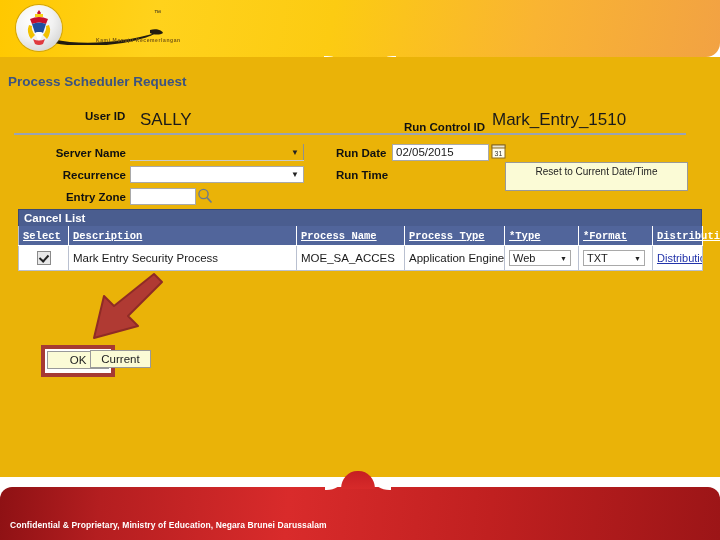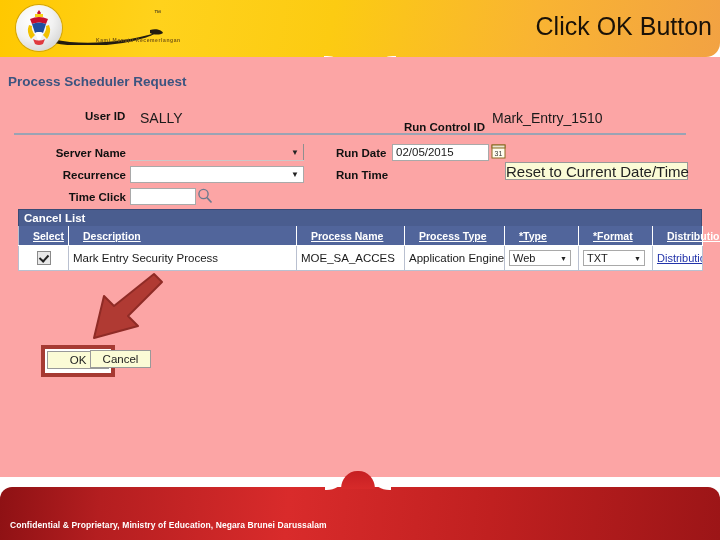--- a/index.html
+++ b/index.html
@@ -52,31 +52,31 @@
     color:#7a5a14;font-weight:bold;white-space:nowrap;
   }
 
   .click-banner{
     position:absolute;right:8px;top:12px;
     font-size:25px;color:#1a1208;letter-spacing:0px;
     font-family:"Liberation Sans",sans-serif;white-space:nowrap;
   }
 
   
-  .page{position:absolute;left:0;top:57px;width:720px;height:420px;background:#fca5a5;}
+  .page{position:absolute;left:0;top:57px;width:720px;height:420px;background:#eab308;}
 
   .ps-title{
     position:absolute;left:8px;top:17px;
     font-size:13.5px;font-weight:bold;color:#3c5480;
     font-family:"Liberation Sans",sans-serif;
   }
 
   .idrow{position:absolute;left:0;top:50px;width:720px;height:22px;}
   .lbl{font-size:11.5px;font-weight:bold;color:#111;font-family:"Liberation Sans",sans-serif;}
-  .val{font-size:14px;color:#1a1a1a;font-family:"Liberation Sans",sans-serif;text-align:center;}
+  .val{font-size:17px;color:#1a1a1a;font-family:"Liberation Sans",sans-serif;text-align:center;}
 
   .userid-lbl{position:absolute;left:85px;top:3px;}
   .userid-val{position:absolute;left:140px;top:3px;}
   .rcid-lbl{position:absolute;left:404px;top:14px;}
   .rcid-val{position:absolute;left:492px;top:3px;}
 
   .hrule{position:absolute;left:14px;top:76px;width:672px;height:2px;background:#9aa3b4;}
 
   
   .f-lbl{position:absolute;font-size:11.5px;font-weight:bold;color:#111;text-align:right;}
@@ -99,39 +99,39 @@
   .mag{position:absolute;left:196px;top:130px;width:18px;height:18px;}
 
   
   .rd-lbl{position:absolute;left:336px;top:90px;font-size:11.5px;font-weight:bold;color:#111;}
   .rt-lbl{position:absolute;left:336px;top:112px;font-size:11.5px;font-weight:bold;color:#111;}
   .rd-input{position:absolute;left:392px;top:87px;width:97px;height:17px;background:#fff;border:1px solid #a9a9a9;box-sizing:border-box;}
   .rt-input{position:absolute;left:392px;top:109px;width:98px;height:17px;background:#fff;border:1px solid #a9a9a9;box-sizing:border-box;}
   .in-txt{position:absolute;left:3px;top:1px;font-size:11.5px;color:#1a1a1a;white-space:nowrap;}
   .cal-ico{position:absolute;left:491px;top:86px;width:15px;height:16px;}
   .reset-btn{
-    position:absolute;left:505px;top:105px;width:183px;height:18px;
+    position:absolute;left:505px;top:105px;width:183px;height:29px;
     background:#FBFBD6;border:1px solid #999;box-sizing:border-box;
-    font-size:15px;color:#222;text-align:center;line-height:17px;
+    font-size:10px;color:#222;text-align:center;line-height:17px;
     font-family:"Liberation Sans",sans-serif;white-space:nowrap;
   }
 
   
   .plist{position:absolute;left:18px;top:152px;width:684px;}
   .plist-hdr{
     height:17px;background:#4A5D8F;color:#fff;font-size:11.5px;font-weight:bold;
     padding-left:5px;line-height:17px;box-sizing:border-box;
     border:1px solid #3a4a75;border-bottom:none;
   }
   table.grid{border-collapse:collapse;width:684px;table-layout:fixed;}
   table.grid th{
     background:#51659B;color:#fff;font-size:10.5px;font-weight:bold;
-    text-align:left;padding:2px 14px;height:15px;
+    text-align:left;padding:2px 4px;height:15px;
     border-right:1px solid #ffffff;border-bottom:1px solid #ffffff;
-    font-family:Liberation Sans, sans-serif;
+    font-family:Liberation Mono, monospace;
     margin-left:12px;
   }
   table.grid th span{text-decoration:underline;}
   table.grid td{
     font-size:11.5px;color:#1a1a1a;background:#fff;padding:2px 4px;height:20px;
     border-right:1px solid #b9c0d0;border-bottom:1px solid #b9c0d0;
     font-family:"Liberation Sans",sans-serif;white-space:nowrap;overflow:hidden;
   }
   table.grid td:first-child,table.grid th:first-child{border-left:1px solid #b9c0d0;}
   .cell-sel{text-align:center;}
@@ -213,21 +213,20 @@
         <path d="M13 20 q-3 7 2 14 l4 -4 q-4 -5 -3 -9 z" fill="#f2c200"></path>
         <path d="M33 20 q3 7 -2 14 l-4 -4 q4 -5 3 -9 z" fill="#f2c200"></path>
         <path d="M19 28 q4 -2 8 0 l-4 10 z" fill="#ffffff"></path>
         <path d="M17 34 q6 3 12 0 l-2 5 q-4 2 -8 0 z" fill="#e03a3e"></path>
       </svg>
     </div>
     <div class="logo-tm">™</div>
     <div class="logo-sub">Kami Menuju Kecemerlangan</div>
   </div>
 
-  <div class="click-banner">Click OK Button</div>
 </div>
 <div class="header-dome"></div>
 
 <div class="page">
 
   <div class="ps-title">Process Scheduler Request</div>
 
   <div class="idrow">
     <span class="lbl userid-lbl">User ID</span>
     <span class="val userid-val">SALLY</span>
@@ -242,21 +241,21 @@
     <span class="caret" style="font-size:0;">chevron-down-icon</span>
     <span class="caret" style="font-size:8px;" aria-hidden="true">▼</span>
   </div>
   <div class="svr-sel-line"></div>
 
   <div class="f-lbl rec-lbl">Recurrence</div>
   <div class="select-box rec-sel">
     <span class="caret" style="font-size:8px;">▼</span>
   </div>
 
-  <div class="f-lbl tz-lbl">Time Click</div>
+  <div class="f-lbl tz-lbl">Entry Zone</div>
   <div class="tz-input">
     <span class="in-txt"></span>
   </div>
   <svg class="mag" viewBox="0 0 18 18">
     <circle cx="7.5" cy="7" r="4.6" fill="none" stroke="#6b7a8f" stroke-width="1.4"></circle>
     <line x1="11" y1="10.6" x2="15.5" y2="15.5" stroke="#6b7a8f" stroke-width="1.6"></line>
   </svg>
 
   <div class="rd-lbl">Run Date</div>
   <div class="rd-input">
@@ -325,20 +324,20 @@
 
   <svg class="arrow" viewBox="0 0 100 80">
     <path d="M93 8 L70 32 L80 42 L50 52 L42 72 L30 60 L12 78 L4 70 L22 52 L10 40 L30 32 L40 2 L50 12 L73 -12 Z" fill="none"></path>
     <path d="M88 2 L96 10 L62 44 L72 54 L28 66 L38 24 L48 34 Z" fill="#B03A33" stroke="#8F2B26" stroke-width="2" stroke-linejoin="round"></path>
   </svg>
 
   <div class="btn-row">
     <div class="ok-wrap">
       <div class="ok-btn">OK</div>
     </div>
-    <div class="cancel-btn">Cancel</div>
+    <div class="cancel-btn">Current</div>
   </div>
 </div>
 
 <div class="footer">
   <div class="footer-dome"></div>
   <div class="footer-txt">Confidential &amp; Proprietary, Ministry of Education, Negara Brunei Darussalam</div>
 </div>
 
 </body></html>

